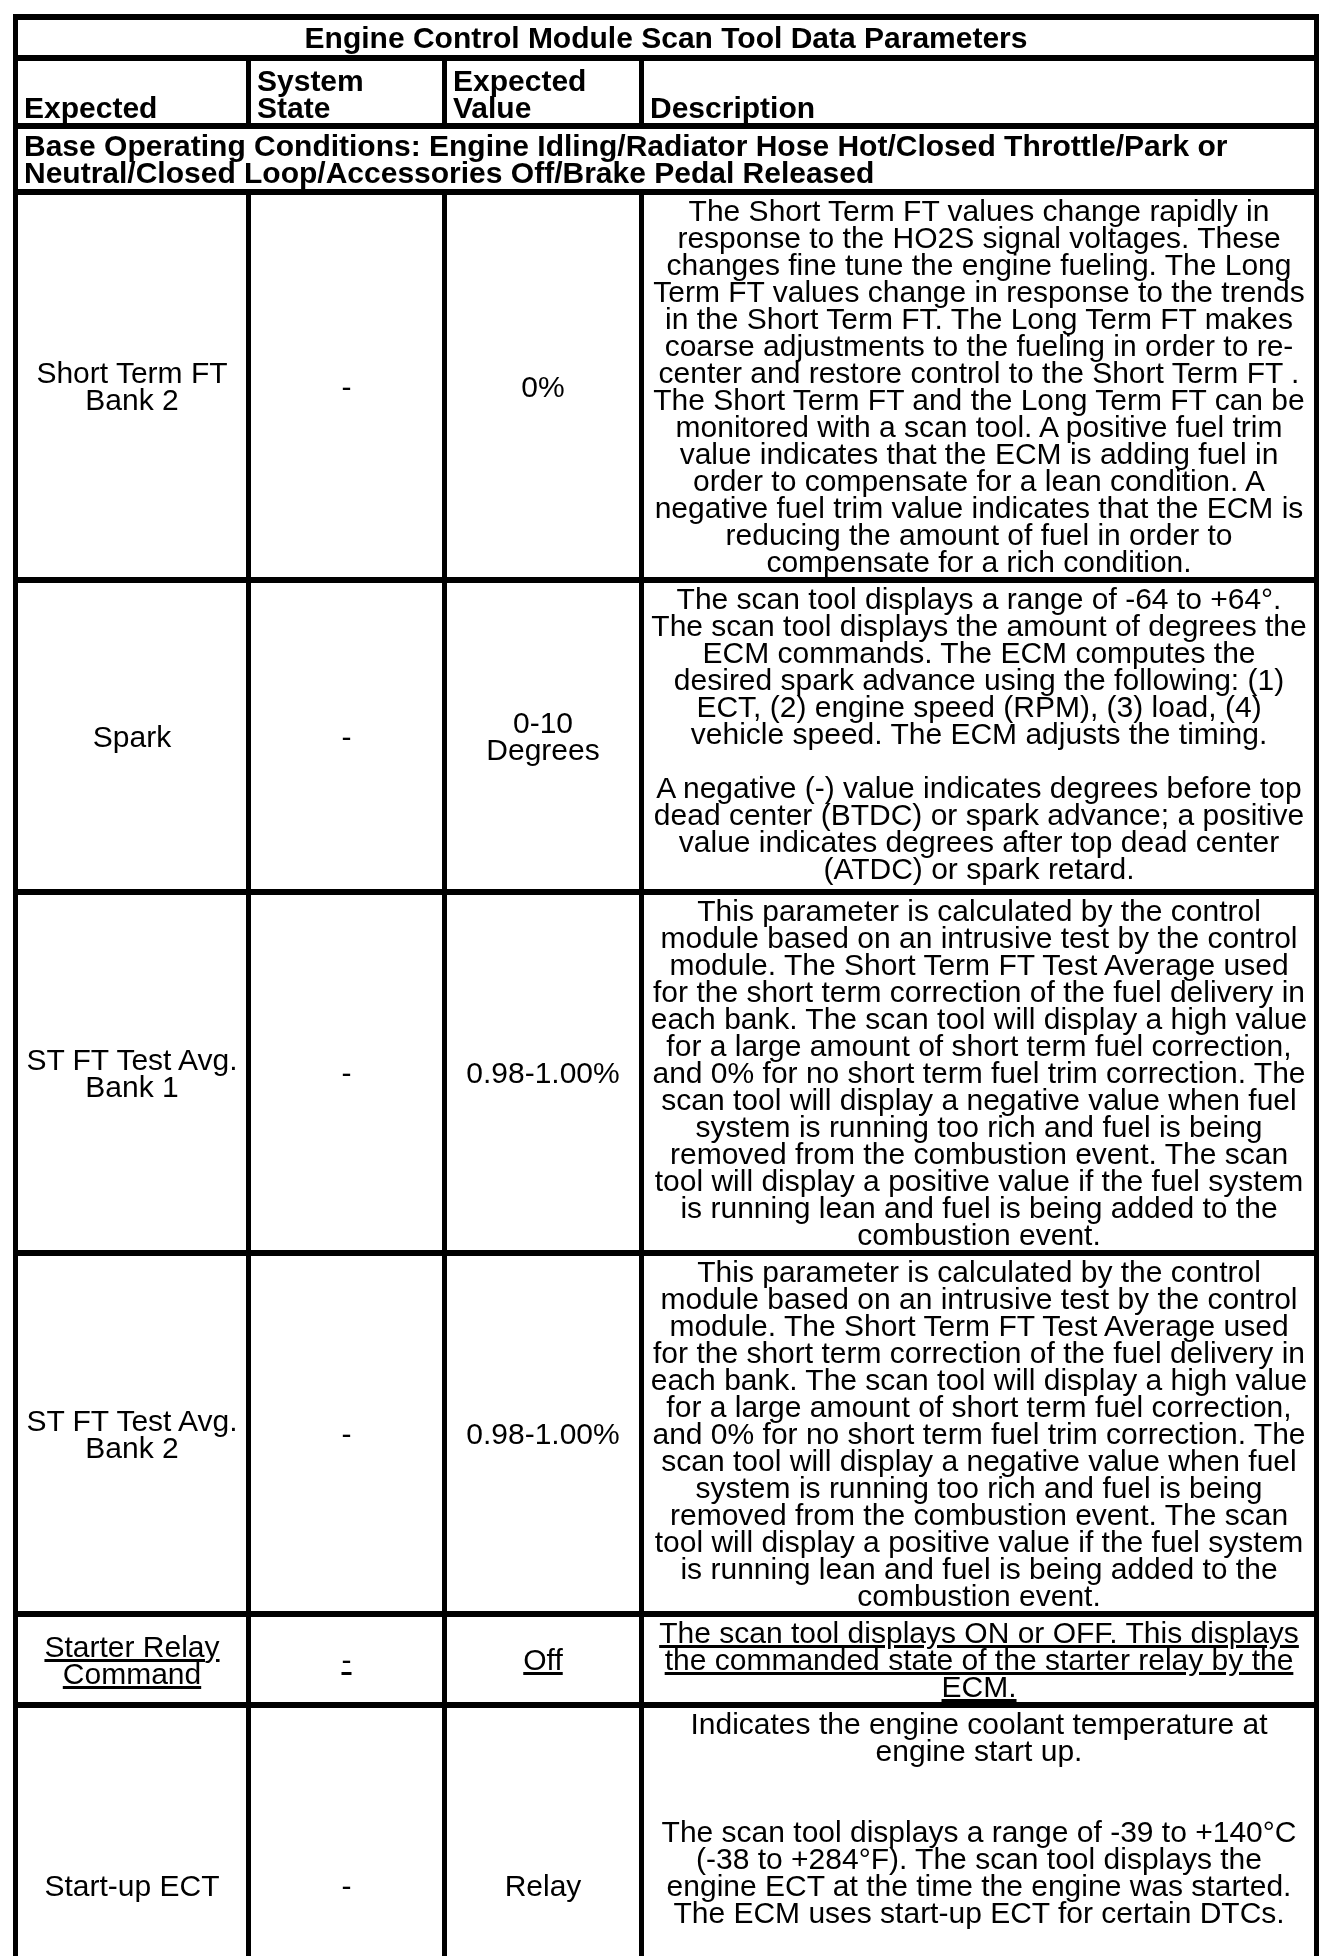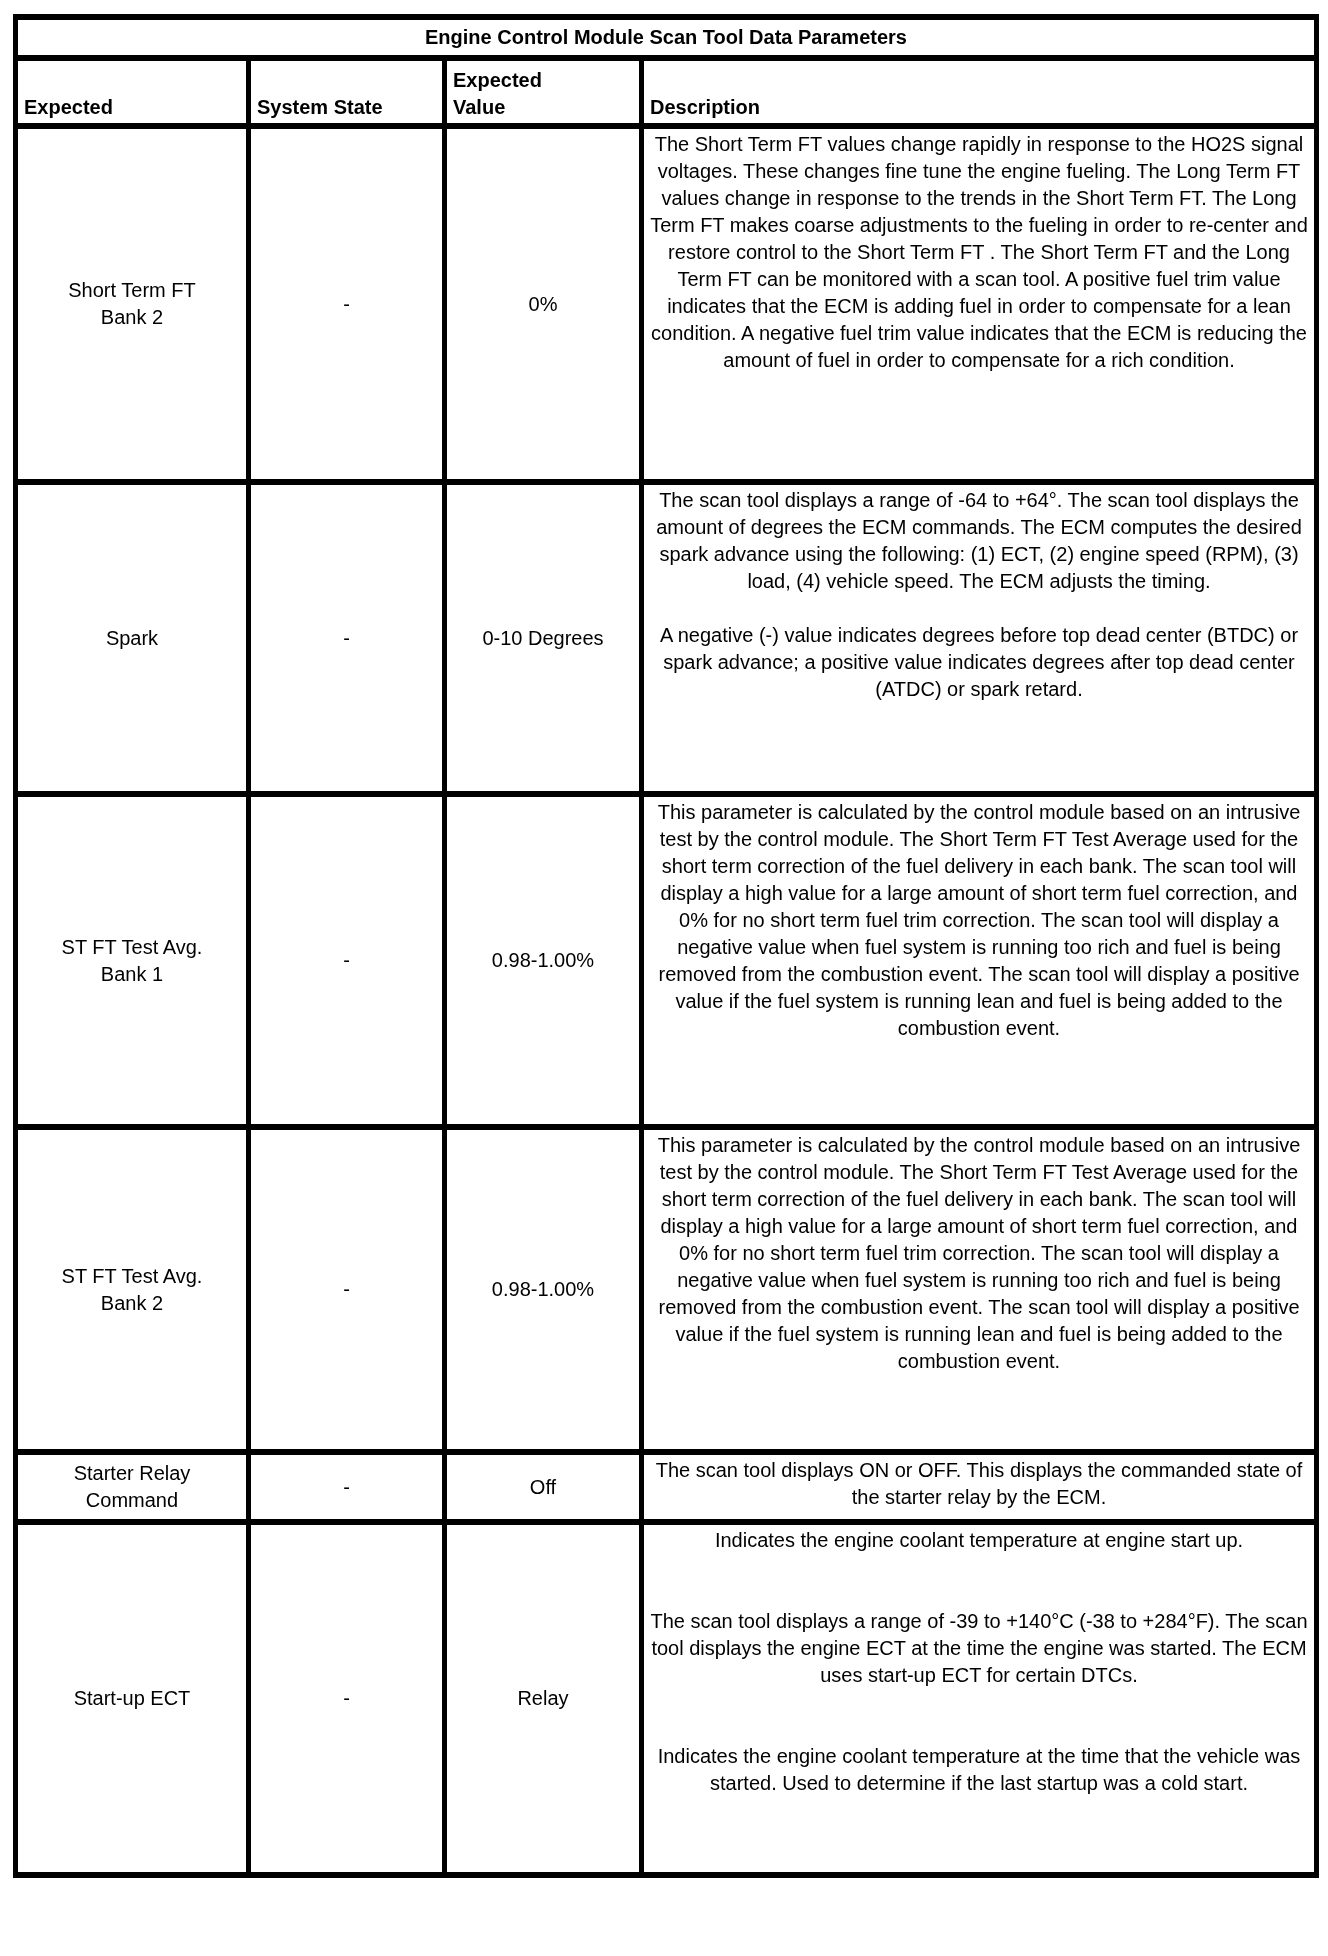--- a/index.html
+++ b/index.html
@@ -19,21 +19,21 @@
   table.params-table {
     border-collapse: collapse;
     table-layout: fixed;
     width: 1301px;
   }
   table.params-table td {
     border: 5px solid #000000;
     border-top-width: 6px;
     border-bottom-width: 6px;
     padding: 2px 6px;
-    font-size: 20px;
+    font-size: 30px;
     line-height: 27px;
     overflow: hidden;
     box-sizing: border-box;
   }
   .title-cell {
     font-weight: bold;
     text-align: center;
     vertical-align: middle;
     height: 41px;
     padding: 2px 4px;
@@ -70,21 +70,21 @@
   .desc-cell {
     text-align: center;
     vertical-align: top;
     white-space: pre-line;
     padding-top: 3px;
   }
   tr.row-1 { height: 356px; }
   tr.row-2 { height: 312px; }
   tr.row-3 { height: 333px; }
   tr.row-4 { height: 325px; }
-  tr.row-5 { height: 70px;  }
+  tr.row-5 { height: 70px; text-decoration: underline;  }
   tr.row-6 { height: 353px; }
 </style>
 </head>
 <body>
 
 <div class="page">
   <table class="params-table">
     <colgroup>
       <col style="width:233px">
       <col style="width:196px">
@@ -94,20 +94,23 @@
     <tbody>
       <tr class="title-row">
         <td colspan="4" class="title-cell">Engine Control Module Scan Tool Data Parameters</td>
       </tr>
       <tr class="header-row">
         <td class="col-header">Expected</td>
         <td class="col-header">System State</td>
         <td class="col-header">Expected
 Value</td>
         <td class="col-header">Description</td>
+      </tr>
+      <tr class="section-row">
+        <td colspan="4" class="section-cell">Base Operating Conditions: Engine Idling/Radiator Hose Hot/Closed Throttle/Park or Neutral/Closed Loop/Accessories Off/Brake Pedal Released</td>
       </tr>
 
       <tr class="data-row row-1">
         <td class="param-cell">Short Term FT
 Bank 2</td>
         <td class="state-cell">-</td>
         <td class="value-cell">0%</td>
         <td class="desc-cell">The Short Term FT values change rapidly in response to the HO2S signal voltages. These changes fine tune the engine fueling. The Long Term FT values change in response to the trends in the Short Term FT. The Long Term FT makes coarse adjustments to the fueling in order to re-center and restore control to the Short Term FT . The Short Term FT and the Long Term FT can be monitored with a scan tool. A positive fuel trim value indicates that the ECM is adding fuel in order to compensate for a lean condition. A negative fuel trim value indicates that the ECM is reducing the amount of fuel in order to compensate for a rich condition.</td>
       </tr>
 

